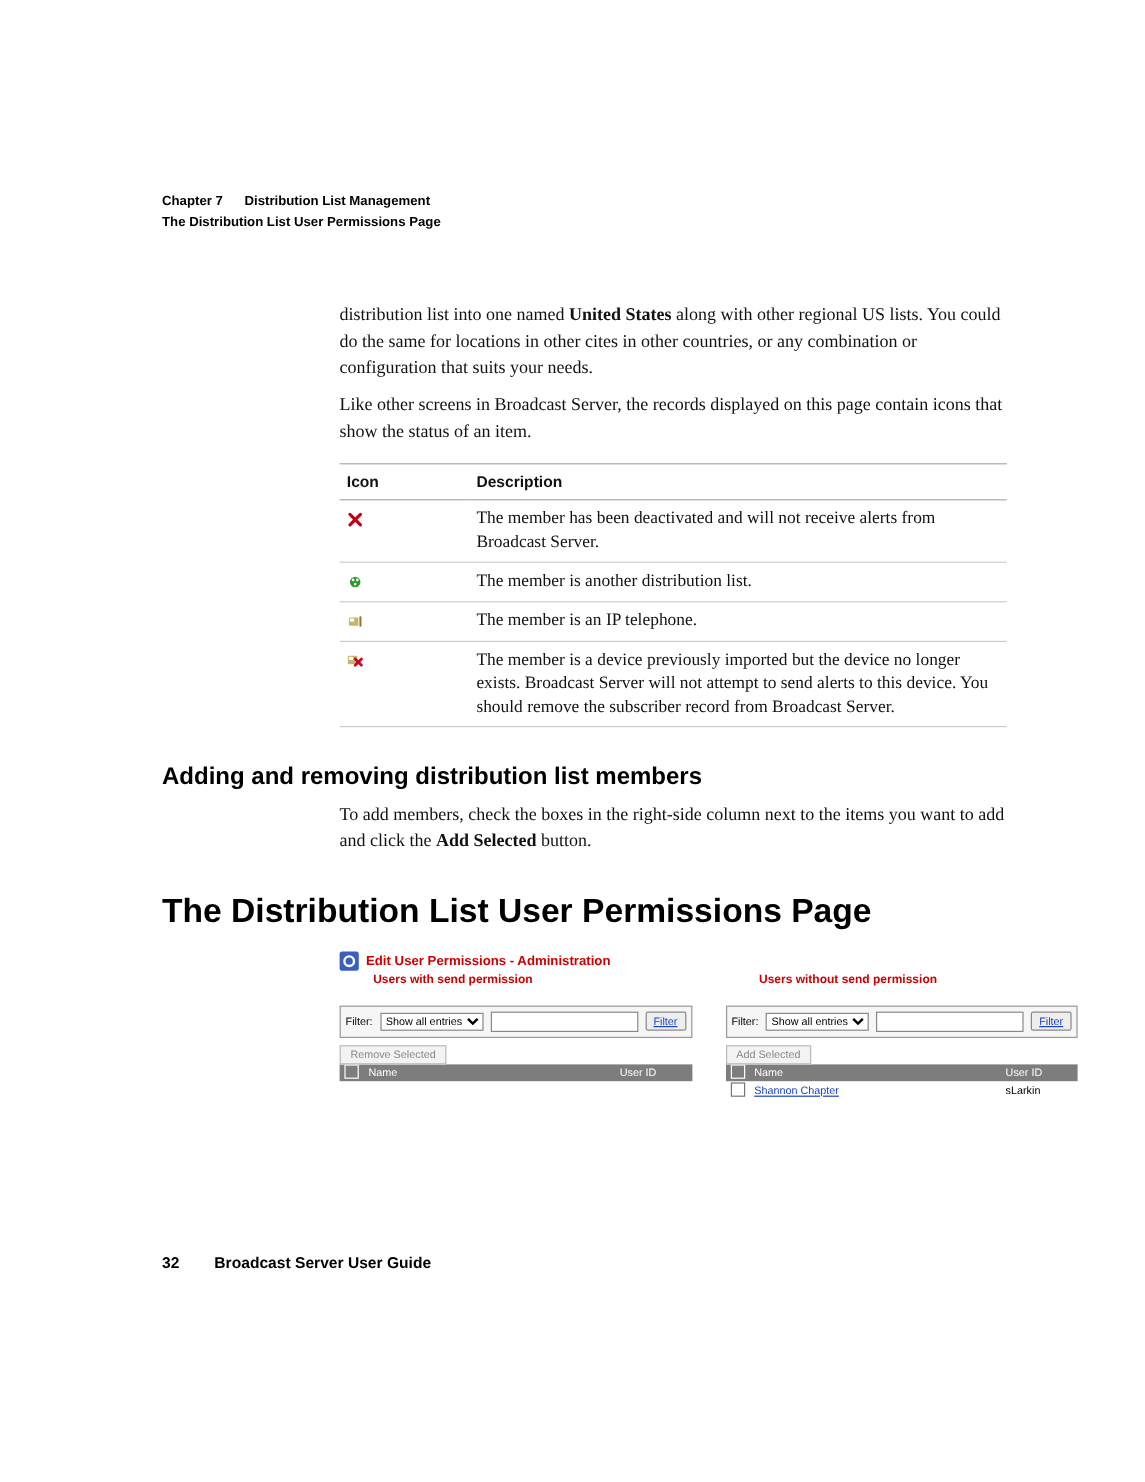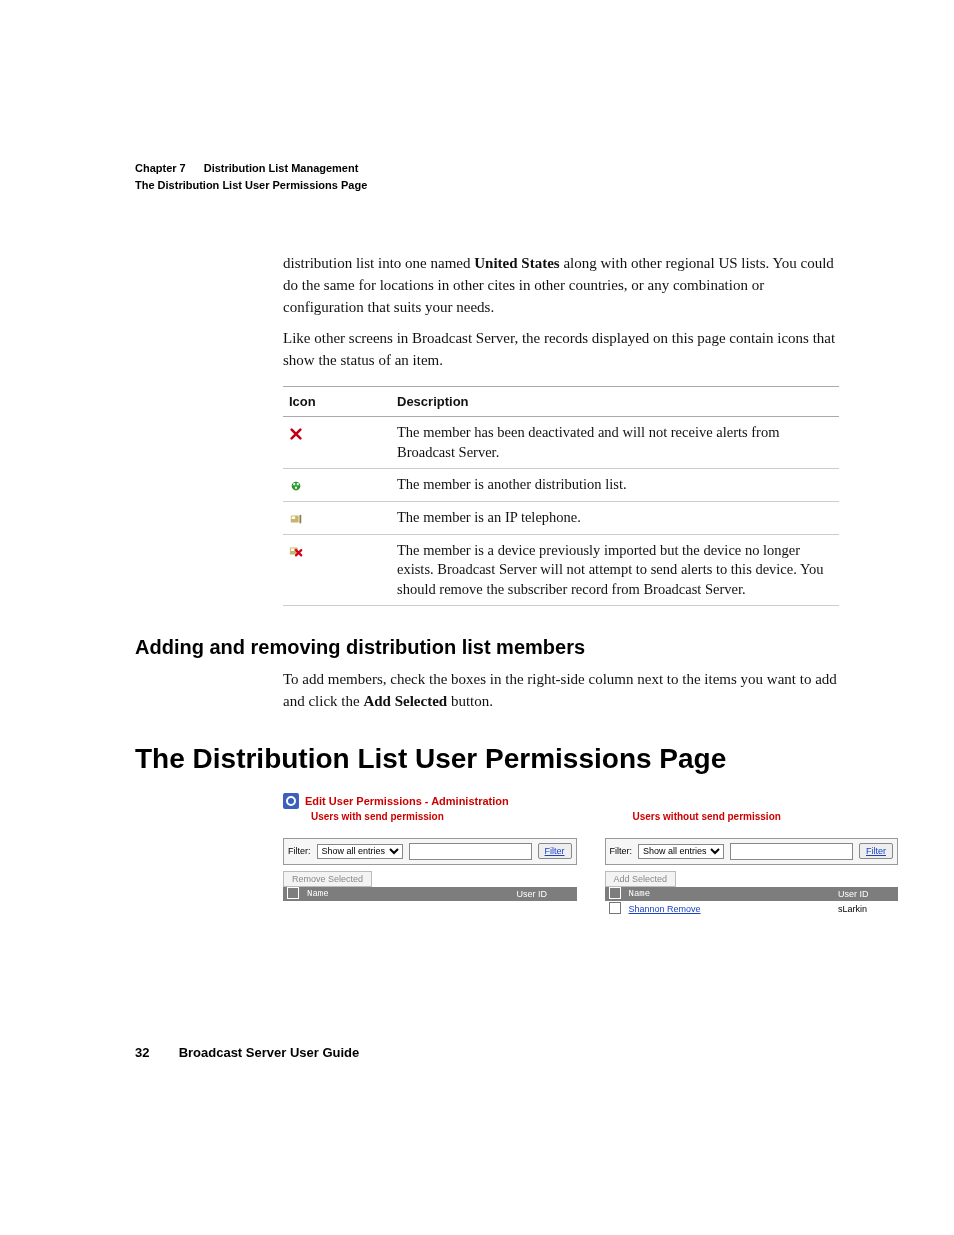--- a/index.html
+++ b/index.html
@@ -113,21 +113,21 @@
 
   .action-btn {
     font-size: 9px; color:#888; background:#f3f3f3; border:1px solid #bbb;
     padding:2px 8px; margin-bottom:0; display:inline-block;
   }
   .tbl-head {
     background:#7d7d7d; color:#fff; font-size:9px; display:flex;
     align-items:center; height:14px;
   }
   .tbl-head .th-chk { width:20px; text-align:center; }
-  .tbl-head .th-name { flex:1; padding-left:4px;font-family:Liberation Mono, monospace; }
+  .tbl-head .th-name { flex:1; padding-left:4px; }
   .tbl-head .th-id { width:60px; padding-left:4px; }
 
   .tbl-row {
     display:flex; align-items:center; font-size:9px; color:#1a42c8;
     height:16px;
   }
   .tbl-row .td-chk { width:20px; text-align:center; }
   .tbl-row .td-name { flex:1; padding-left:4px; text-decoration: underline; }
   .tbl-row .td-id { width:60px; padding-left:4px; color:#000; }
   .chk { width:10px; height:10px; border:1px solid #777; background:#fff; display:inline-block; }
@@ -264,21 +264,21 @@
         <div>
           <span class="action-btn">Add Selected</span>
         </div>
         <div class="tbl-head">
           <div class="th-chk"><span class="chk" style="background:#7d7d7d;border-color:#fff"></span></div>
           <div class="th-name">Name</div>
           <div class="th-id">User ID</div>
         </div>
         <div class="tbl-row">
           <div class="td-chk"><span class="chk"></span></div>
-          <div class="td-name">Shannon Remove</div>
+          <div class="td-name">Shannon Chapter</div>
           <div class="td-id">sLarkin</div>
         </div>
       </div>
     </div>
   </div>
 
   <div class="footer">
     <span class="pg">32</span>
     <span>Broadcast Server User Guide</span>
   </div>

